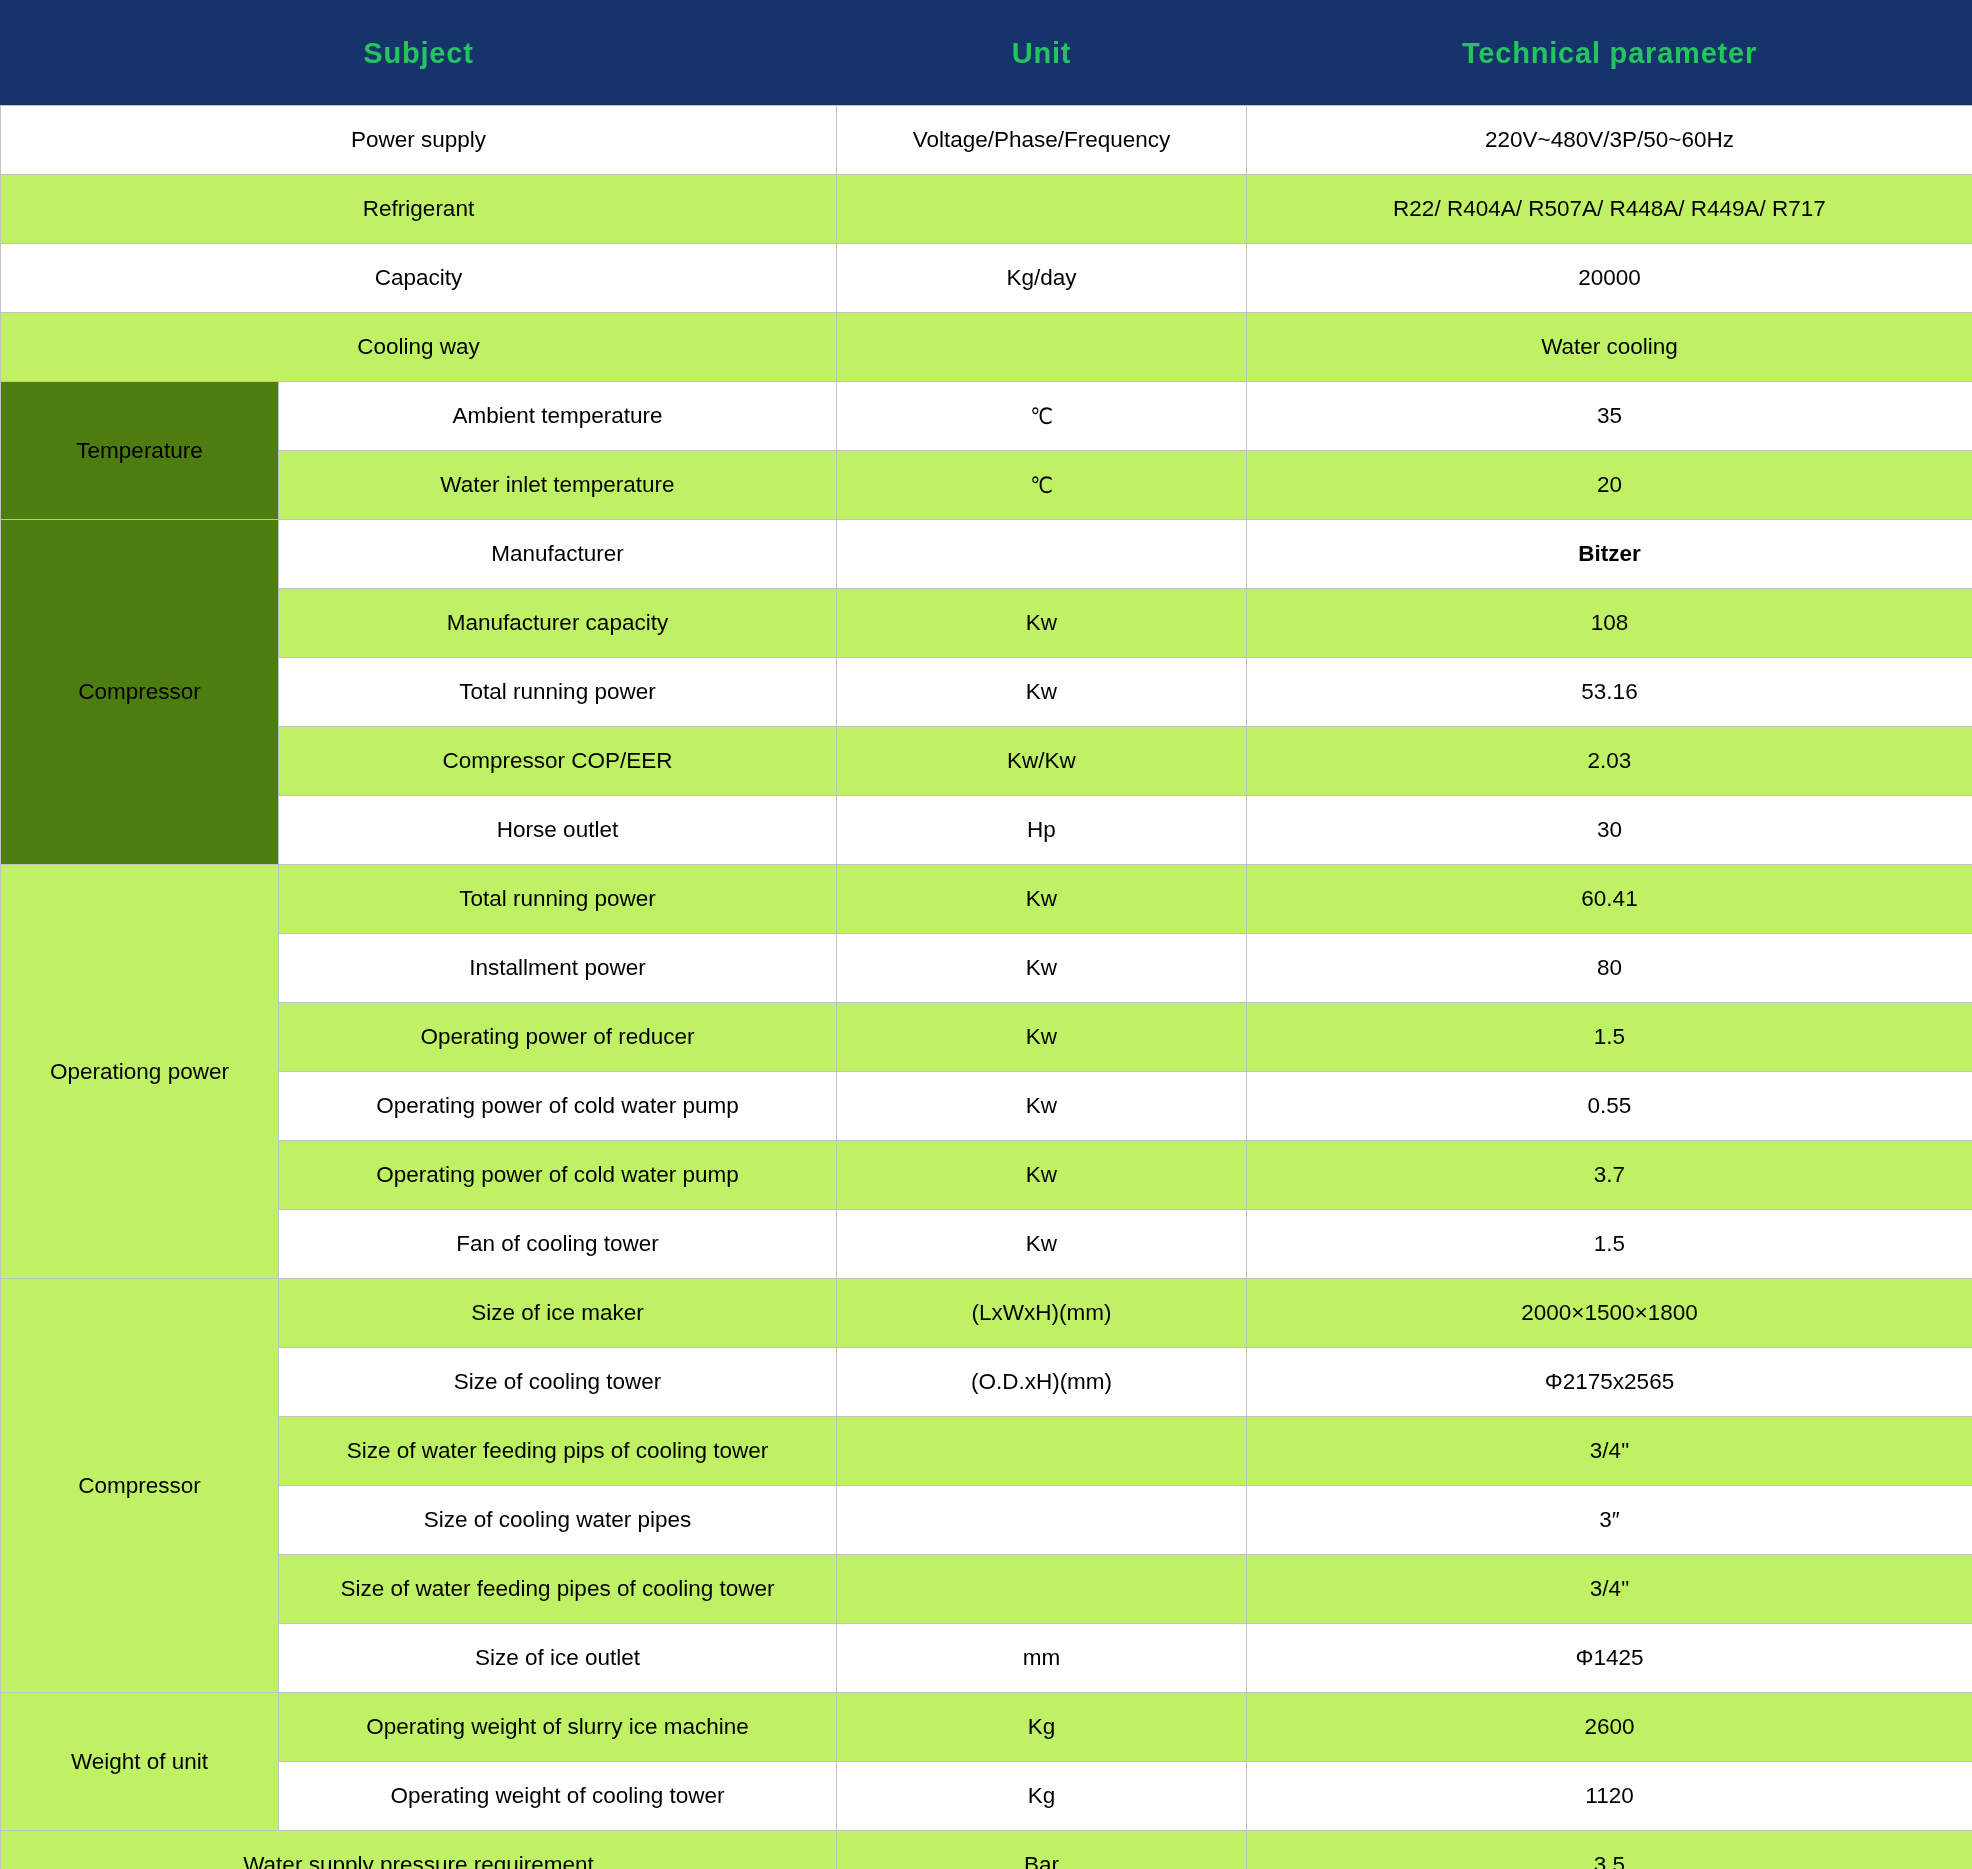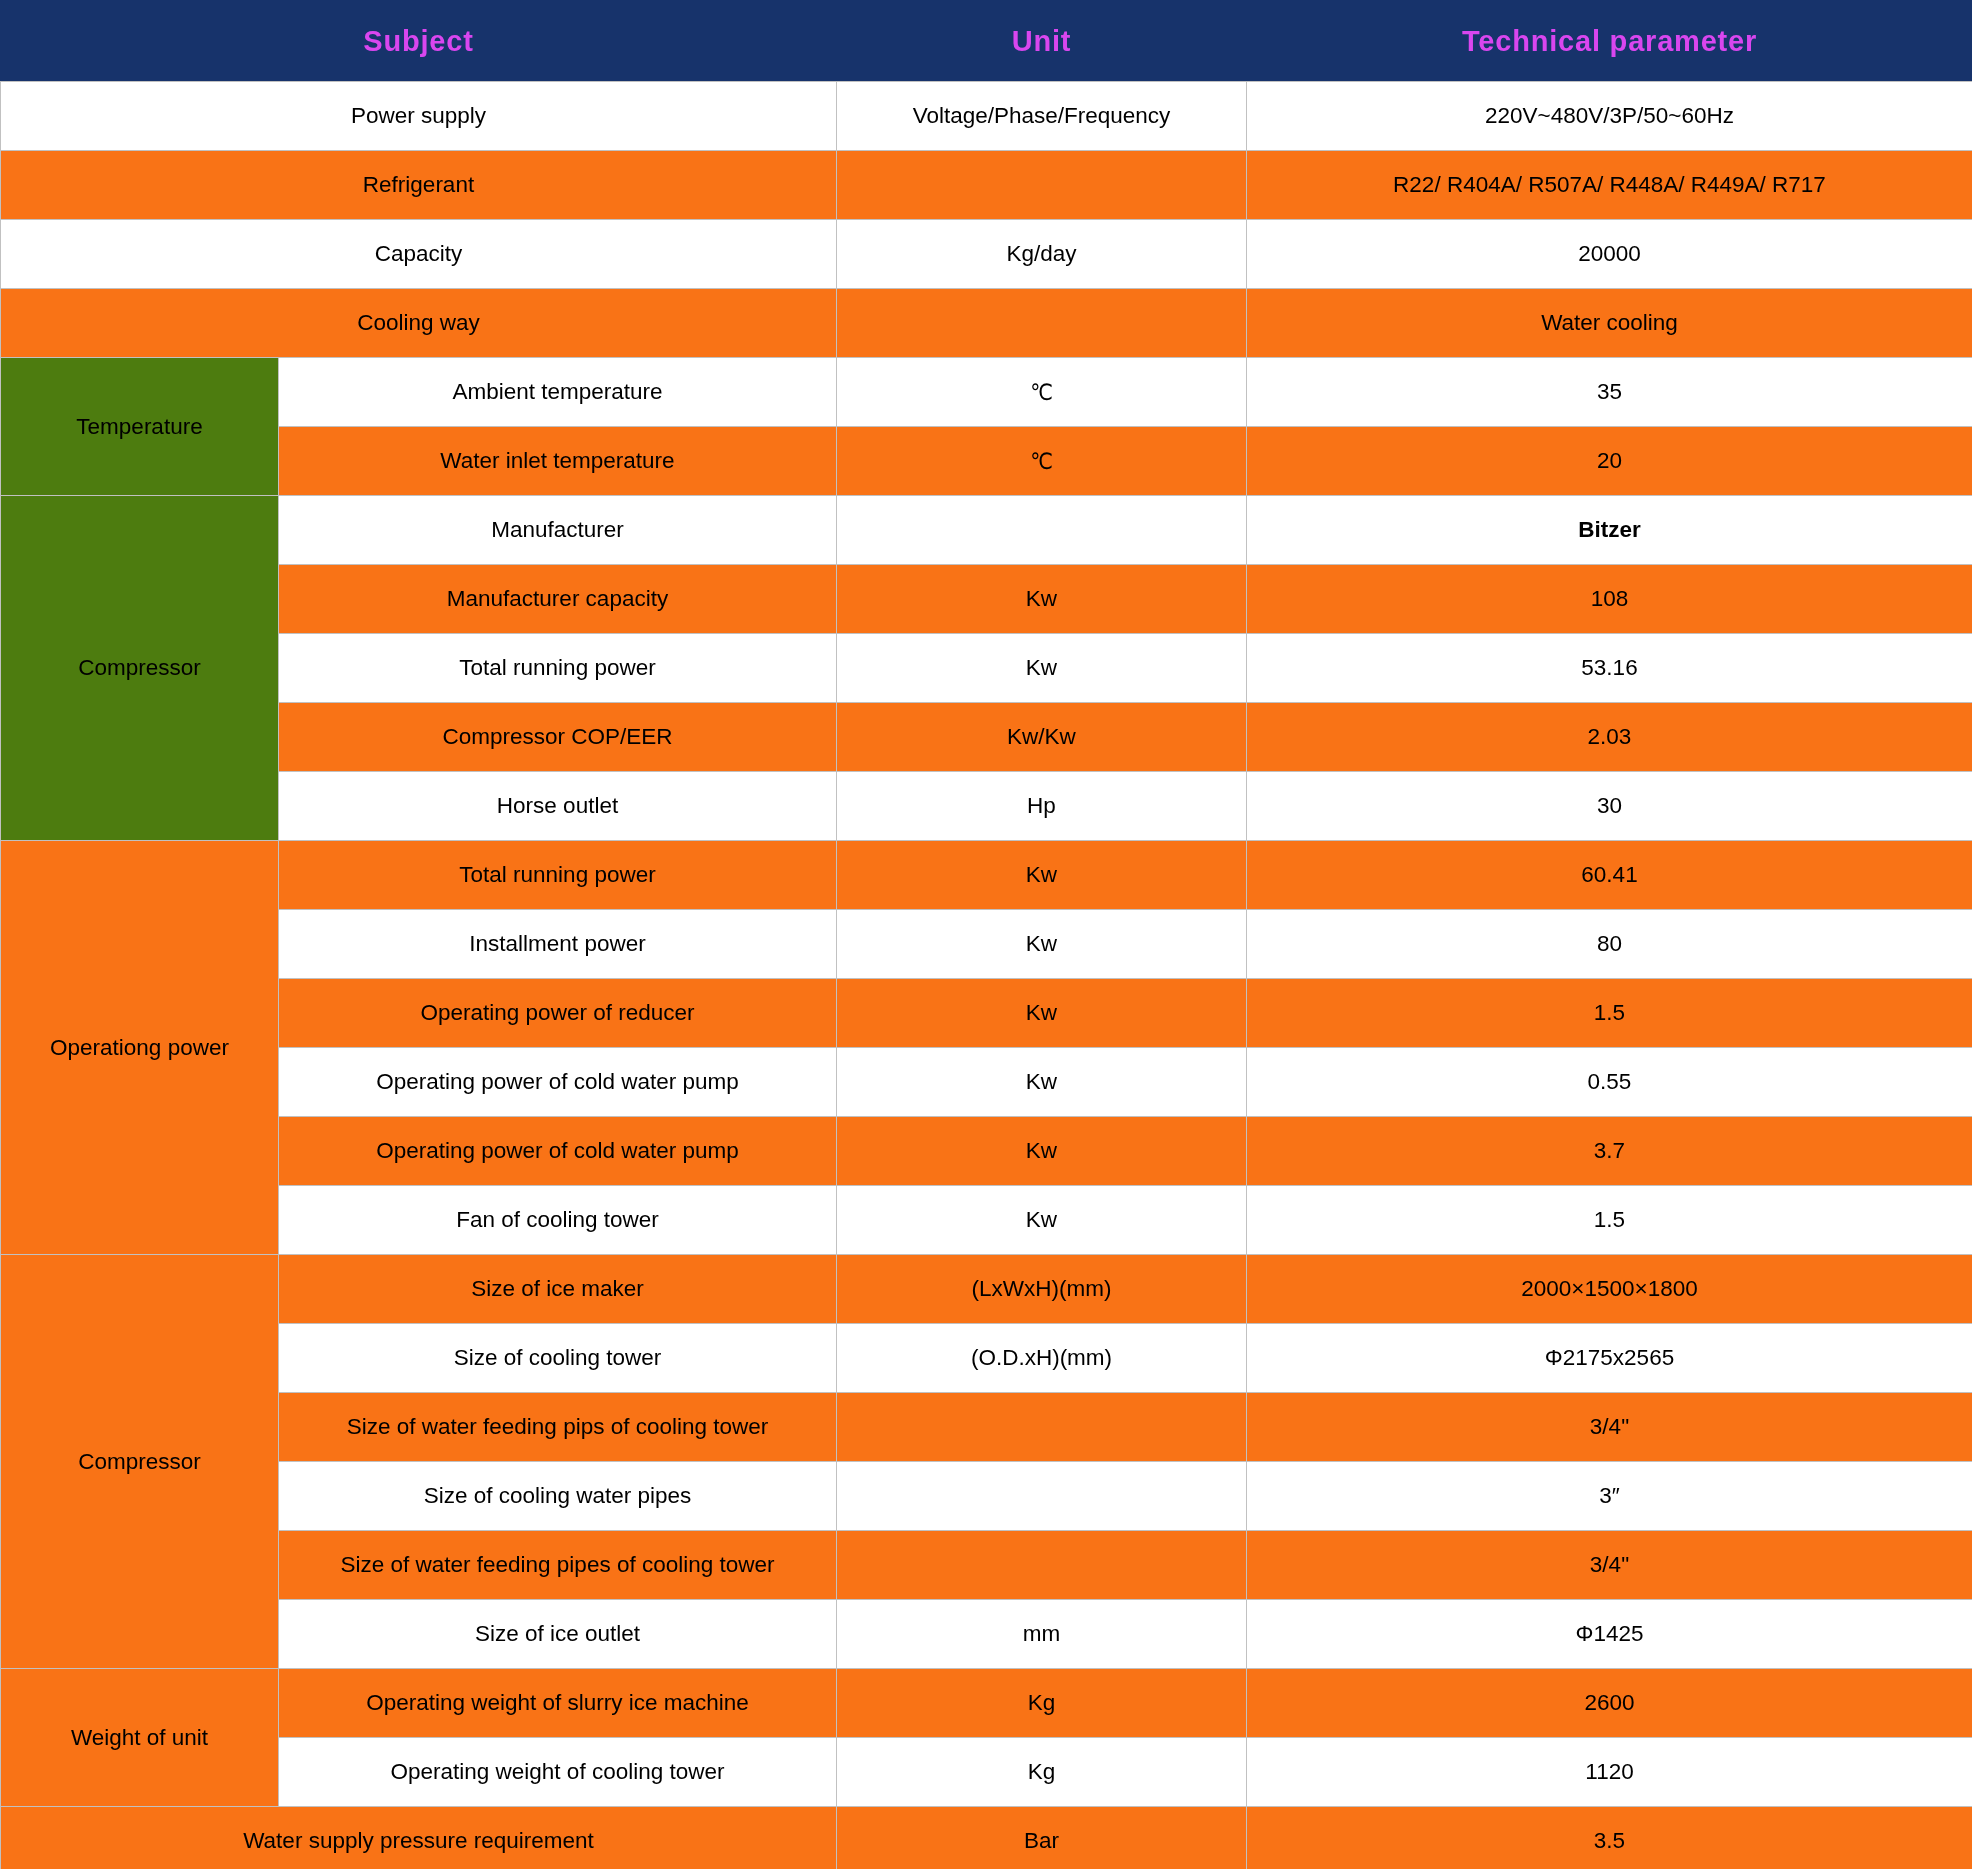--- a/index.html
+++ b/index.html
@@ -24,36 +24,36 @@
     text-align: center;
     vertical-align: middle;
     padding: 0 4.6px;
     font-size: 22.5px;
     background: #ffffff;
     overflow: hidden;
     font-stretch: condensed;
   }
   table.spec th {
     background: #17336b;
-    color: #d946ef;
+    color: #22c55e;
     font-weight: bold;
     font-size: 29px;
     letter-spacing: 0.8px;
     border: 1.5px solid #17336b;
     border-bottom: 1.5px solid #c1c1c1;
     height: 80px;
-    padding: 0;
+    padding: 12px;
     text-align: center;
     vertical-align: middle;
   }
   table.spec tr.data-row {
     height: 69px;
   }
   table.spec tr.alt td {
-    background: #f97316;
+    background: #bef264;
   }
   table.spec td.group {
     background: #4d7c0f;
   }
   table.spec td.bold {
     font-weight: bold;
     margin-left: 12px;
   }
 </style>
 </head>

